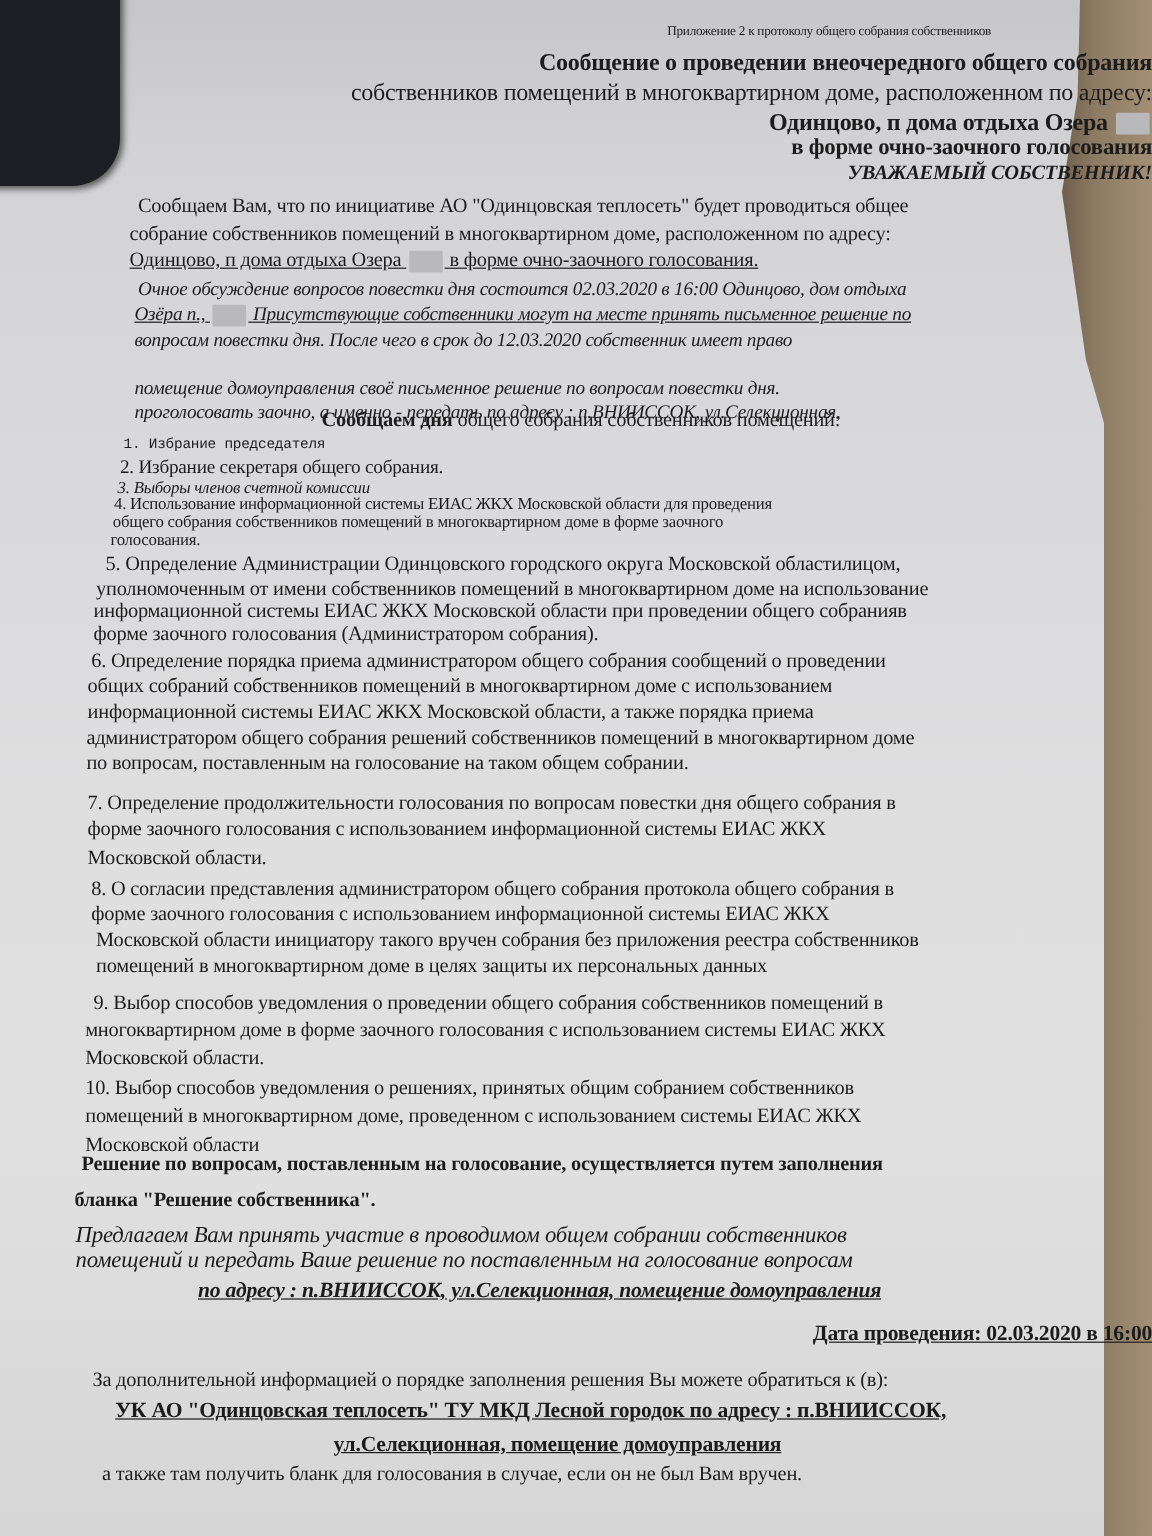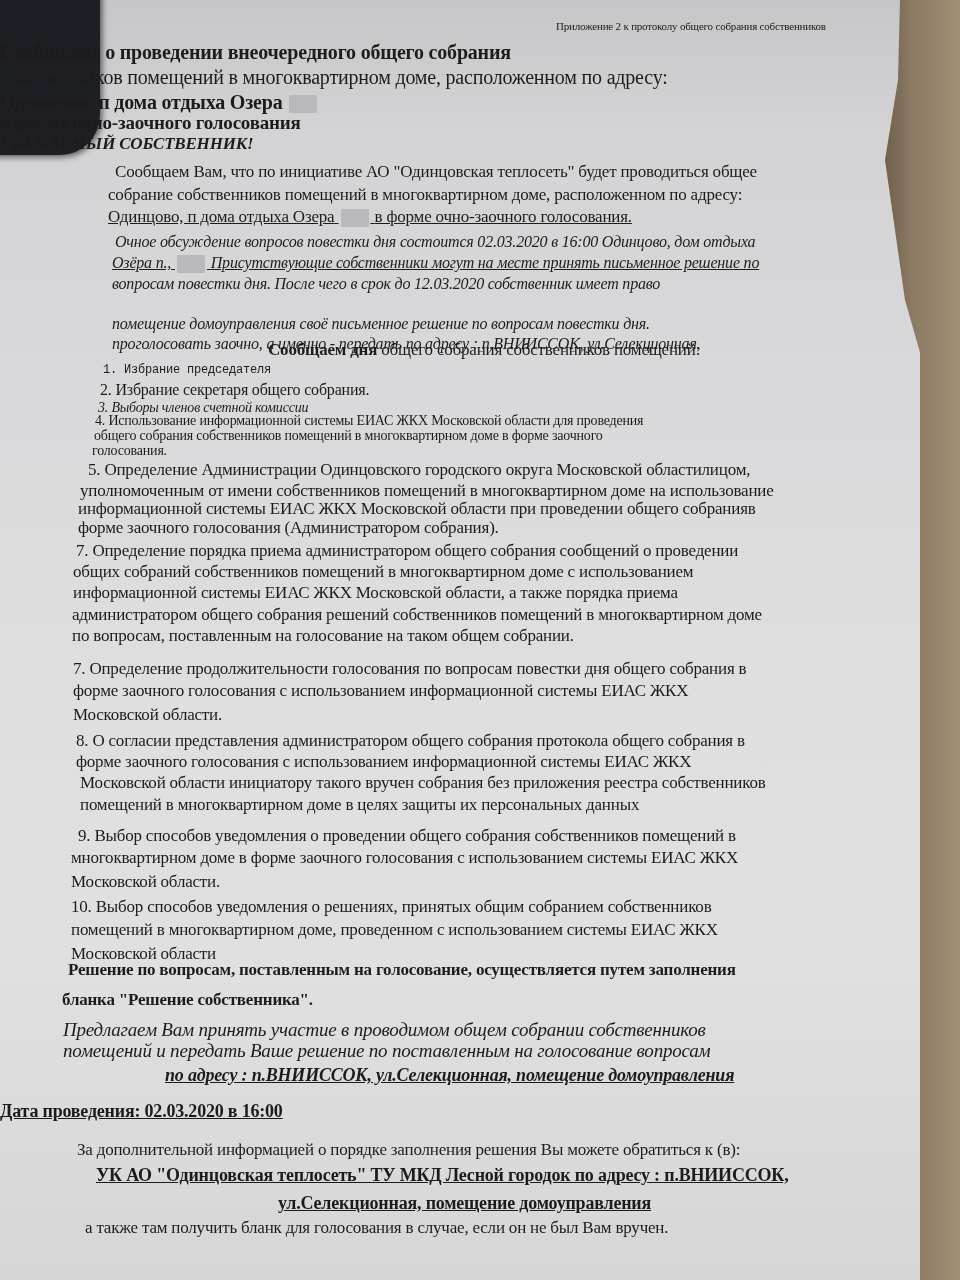--- a/index.html
+++ b/index.html
@@ -44,21 +44,21 @@
       width: 960px; height: 1036px;
       z-index: 4;
     }
     .line {
       position: absolute;
       white-space: nowrap;
       font-size: 17px;
       line-height: 20px;
       letter-spacing: -0.2px;
     }
-    .center { text-align: left; left: 0; width: 960px; }
+    .center { text-align: right; left: 0; width: 960px; }
     .bold { font-weight: bold; }
     .italic { font-style: italic; }
     .ul { text-decoration: underline; }
     .blur-box {
       display: inline-block;
       width: 28px; height: 18px;
       background: #b9b9bb;
       vertical-align: middle;
       margin: 0 2px;
       border-radius: 1px;
@@ -100,21 +100,21 @@
 
   <div class="line" style="top:413px; left:95px; font-size:14px; line-height:15px;">4.  Использование информационной системы ЕИАС ЖКХ Московской области для проведения</div>
   <div class="line" style="top:428px; left:94px; font-size:14px; line-height:15px;">общего собрания собственников помещений в многоквартирном доме в форме заочного</div>
   <div class="line" style="top:443px; left:92px; font-size:14px; line-height:15px;">голосования.</div>
 
   <div class="line" style="top:460px; left:88px; font-size:17px;">5.  Определение Администрации Одинцовского городского округа Московской областилицом,</div>
   <div class="line" style="top:481px; left:80px; font-size:17px;">уполномоченным от имени собственников помещений в многоквартирном доме на использование</div>
   <div class="line" style="top:499px; left:78px; font-size:17px;">информационной системы ЕИАС ЖКХ Московской области при проведении общего собранияв</div>
   <div class="line" style="top:518px; left:78px; font-size:17px;">форме заочного голосования (Администратором собрания).</div>
 
-  <div class="line" style="top:541px; left:76px; font-size:17px;">7.  Определение порядка приема администратором общего собрания сообщений о проведении</div>
+  <div class="line" style="top:541px; left:76px; font-size:17px;">6.  Определение порядка приема администратором общего собрания сообщений о проведении</div>
   <div class="line" style="top:562px; left:73px; font-size:17px;">общих собраний собственников помещений в многоквартирном доме с использованием</div>
   <div class="line" style="top:583px; left:73px; font-size:17px;">информационной системы ЕИАС ЖКХ Московской области, а также порядка приема</div>
   <div class="line" style="top:605px; left:72px; font-size:17px;">администратором общего собрания решений собственников помещений в многоквартирном доме</div>
   <div class="line" style="top:626px; left:72px; font-size:17px;">по вопросам, поставленным на голосование на таком общем собрании.</div>
 
   <div class="line" style="top:659px; left:73px; font-size:17px;">7.  Определение продолжительности голосования по вопросам повестки дня общего собрания в</div>
   <div class="line" style="top:681px; left:73px; font-size:17px;">форме заочного голосования с использованием информационной системы ЕИАС ЖКХ</div>
   <div class="line" style="top:705px; left:73px; font-size:17px;">Московской области.</div>
 
   <div class="line" style="top:731px; left:76px; font-size:17px;">8.  О согласии представления администратором общего собрания протокола общего собрания в</div>

